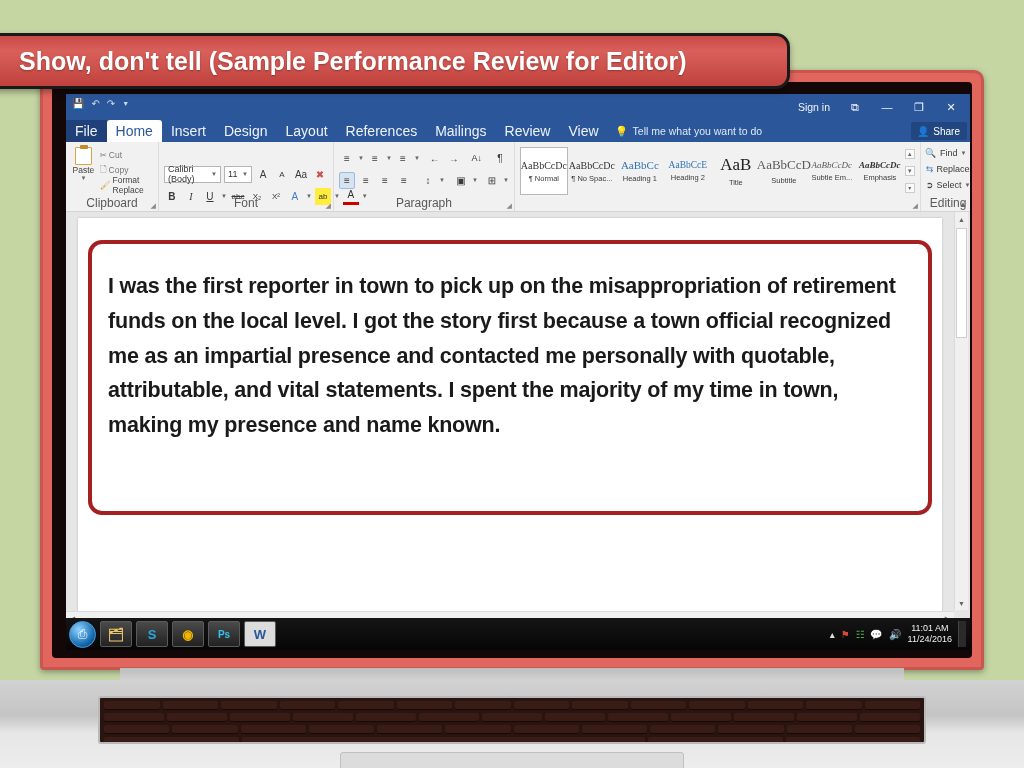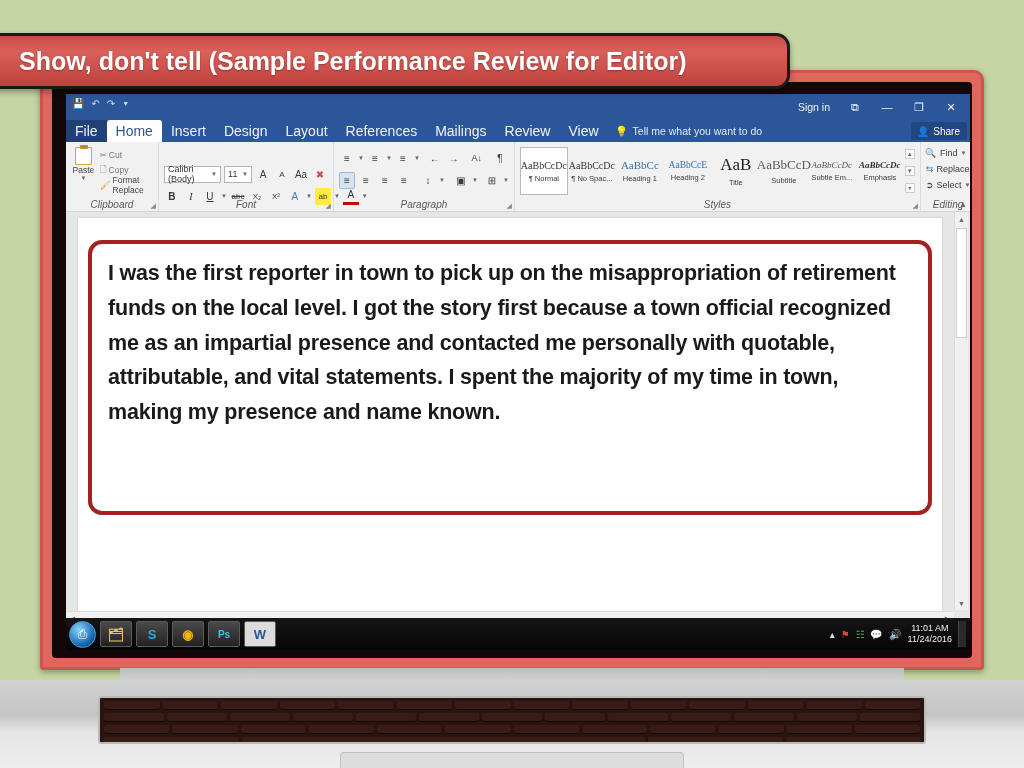--- a/index.html
+++ b/index.html
@@ -96,21 +96,21 @@
   }
 
   
   #ribbon {
     height: 70px; background: #f1f1f1; border-bottom: 1px solid #d4d4d4;
     display: flex; align-items: stretch; position: relative;
   }
   .rgroup { position: relative; padding: 3px 5px 0 5px; border-right: 1px solid #dcdcdc; }
   .rgroup-label {
     position: absolute; bottom: 1px; left: 0; right: 0; text-align: center;
-    font-size: 10px; color: #5a5a5a; font-style: italic;
+    font-size: 12px; color: #5a5a5a;
   }
   .rgroup-launcher { position: absolute; bottom: 1px; right: 2px; font-size: 7px; color: #8a8a8a; }
   .rrow { display: flex; align-items: center; gap: 3px; height: 20px; }
   .rsmall { font-size: 8.5px; color: #777; display:flex; align-items:center; gap:2px; }
 
   .paste-btn {
     width: 34px; display: flex; flex-direction: column; align-items: center;
     font-size: 8.5px; color: #444; padding-top: 2px;
   }
   .clip-shape {
@@ -163,21 +163,21 @@
     position: absolute; left: 0; right: 0; top: 118px; bottom: 26px;
     background: #e6e6e6; overflow: hidden;
   }
   #page {
     position: absolute; left: 12px; top: 6px; right: 28px; bottom: 0;
     background: #fff; box-shadow: 0 0 2px rgba(0,0,0,.2);
   }
   #redbox {
     position: absolute; left: 10px; top: 22px; right: 10px; height: 275px;
     border: 4px solid #a52020; border-radius: 14px; background: #fff;
-    padding: 12px 16px;
+    padding: 25px 16px;
   }
   #doc-text {
     font-family: "Liberation Sans", sans-serif;
     font-weight: bold; font-size: 21.5px; line-height: 1.62; color: #1a1a1a;
     letter-spacing: -.2px;
   }
   
   #vscroll {
     position: absolute; right: 2px; top: 0; bottom: 14px; width: 14px;
     background: #f0f0f0; border-left: 1px solid #dadada;
@@ -413,21 +413,20 @@
               <div class="style-item">
                 <span class="style-prev emph">AaBbCcDc</span>
                 <span class="style-name">Emphasis</span>
               </div>
               <div id="styles-scroll">
                 <div>▲</div>
                 <div>▼</div>
                 <div>▾</div>
               </div>
             </div>
-            <div class="rgroup-label">Styles</div>
             <div class="rgroup-launcher">◢</div>
           </div>
 
           <div class="rgroup" style="width:62px;border-right:none">
             <div class="edit-item">
               <span style="color:#3f7fbf">🔍</span>
               <span>Find</span>
               <span class="caret">▼</span>
             </div>
             <div class="edit-item">

